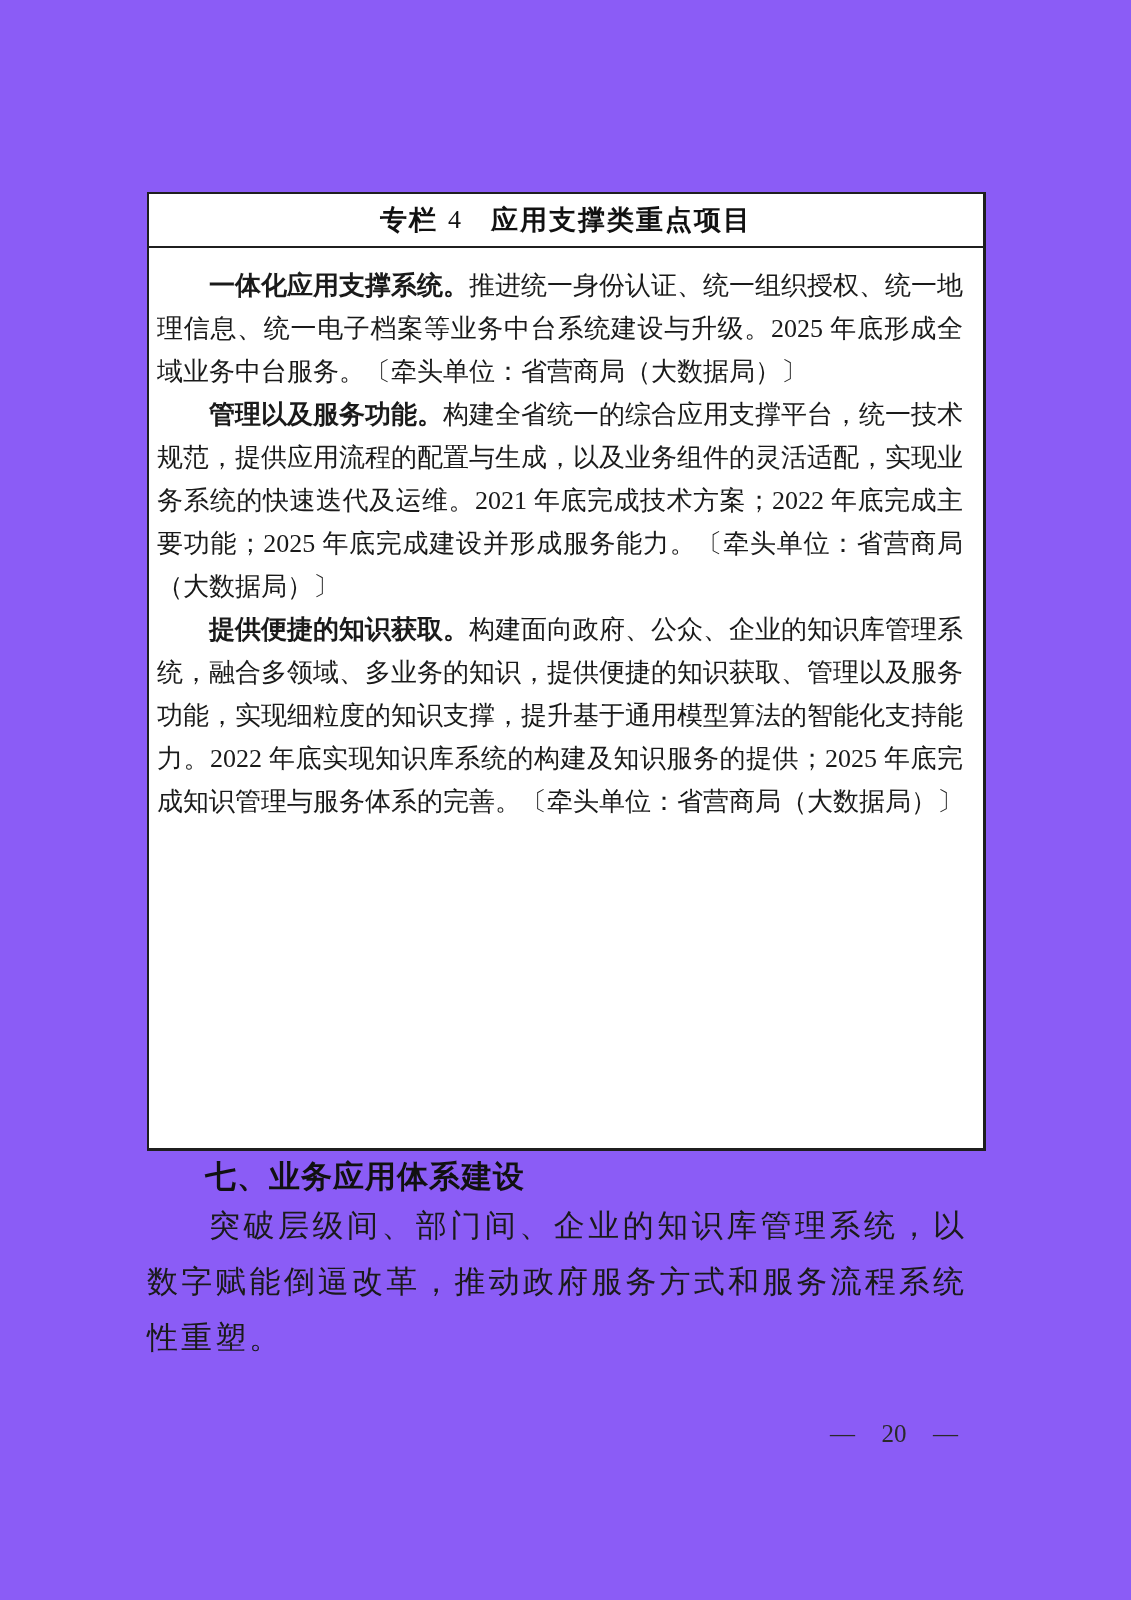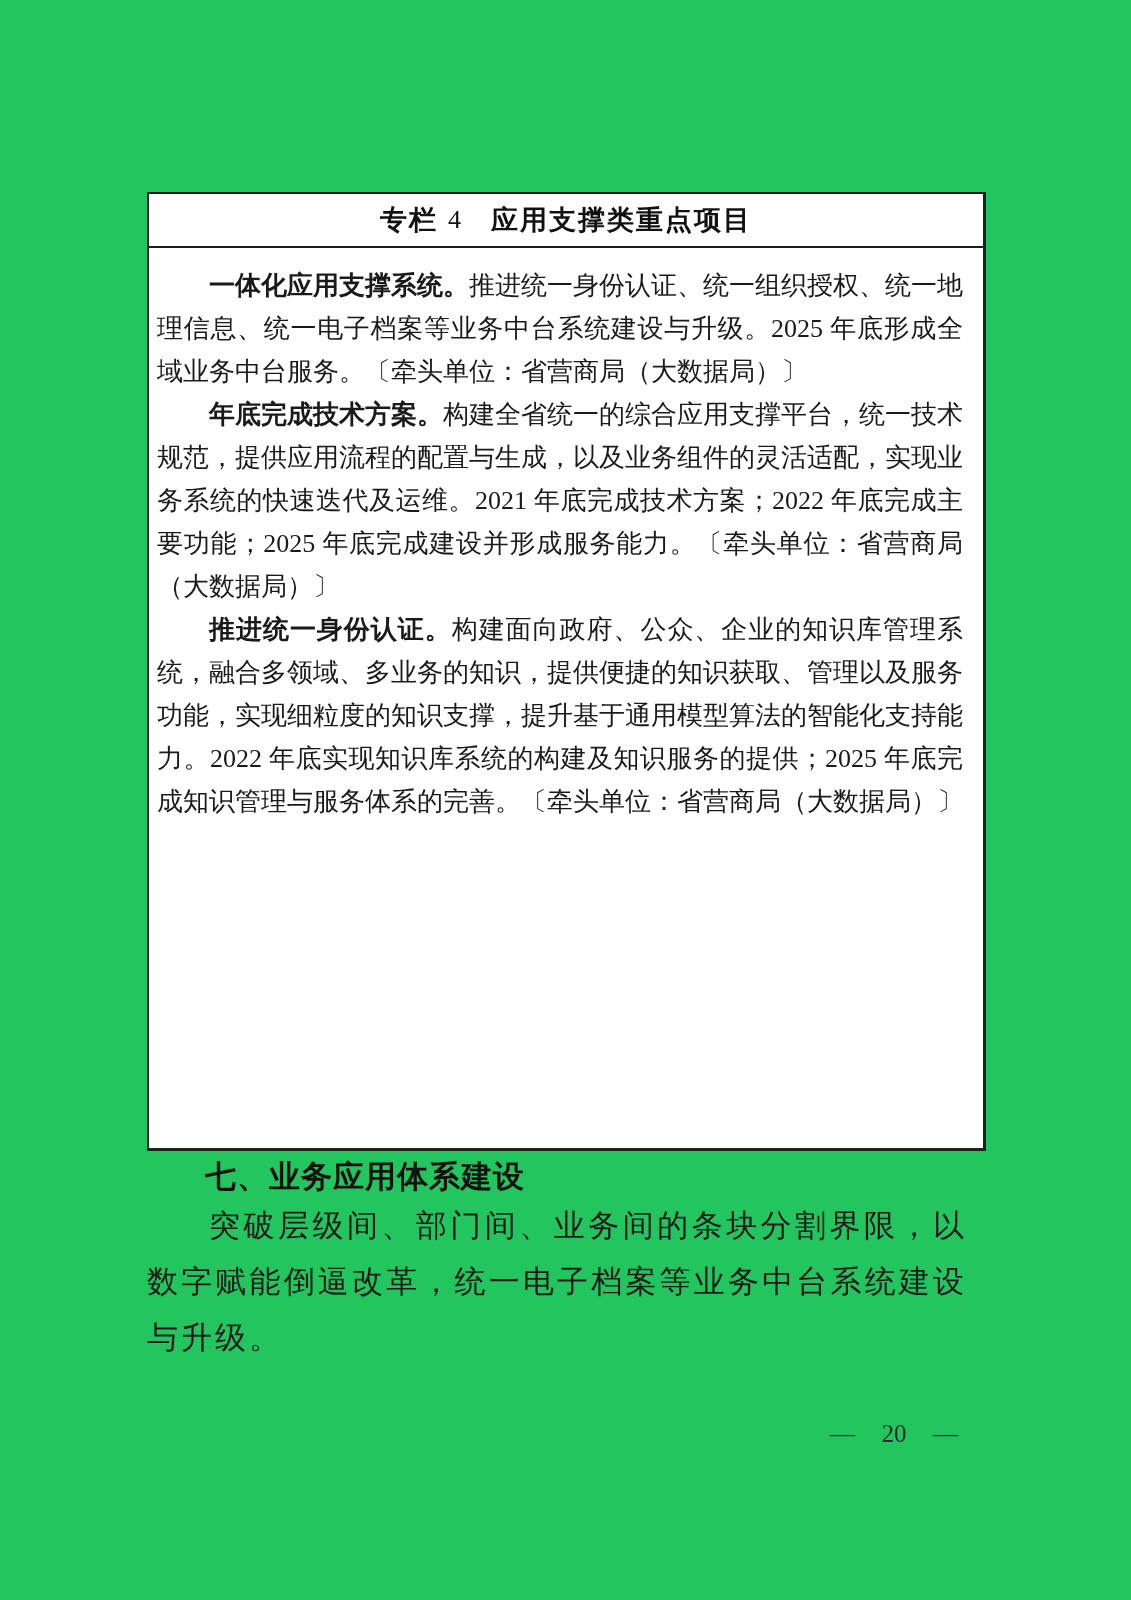--- a/index.html
+++ b/index.html
@@ -5,21 +5,21 @@
   * { margin: 0; padding: 0; box-sizing: border-box; }
   html, body { background: #ffffff; }
   body {
     font-family: "Liberation Serif", "DejaVu Serif", serif;
     color: #1a1a1a;
   }
   .page {
     position: relative;
     width: 1131px;
     height: 1600px;
-    background: #22c55e;
+    background: #8b5cf6;
     overflow: hidden;
   }
 
   
   .panel {
     position: absolute;
     left: 147px;
     top: 192px;
     width: 839px;
     height: 959px;
@@ -111,31 +111,31 @@
       <span>专栏</span>
       <span class="num">4</span>
       <span class="name">应用支撑类重点项目</span>
     </div>
 
     <div class="panel-body">
       <p>
         <b>一体化应用支撑系统。</b><span>推进统一身份认证、统一组织授权、统一地理信息、统一电子档案等业务中台系统建设与升级。2025 年底形成全域业务中台服务。〔牵头单位：省营商局（大数据局）〕</span>
       </p>
       <p>
-        <b>年底完成技术方案。</b><span>构建全省统一的综合应用支撑平台，统一技术规范，提供应用流程的配置与生成，以及业务组件的灵活适配，实现业务系统的快速迭代及运维。2021 年底完成技术方案；2022 年底完成主要功能；2025 年底完成建设并形成服务能力。〔牵头单位：省营商局（大数据局）〕</span>
+        <b>管理以及服务功能。</b><span>构建全省统一的综合应用支撑平台，统一技术规范，提供应用流程的配置与生成，以及业务组件的灵活适配，实现业务系统的快速迭代及运维。2021 年底完成技术方案；2022 年底完成主要功能；2025 年底完成建设并形成服务能力。〔牵头单位：省营商局（大数据局）〕</span>
       </p>
       <p>
-        <b>推进统一身份认证。</b><span>构建面向政府、公众、企业的知识库管理系统，融合多领域、多业务的知识，提供便捷的知识获取、管理以及服务功能，实现细粒度的知识支撑，提升基于通用模型算法的智能化支持能力。2022 年底实现知识库系统的构建及知识服务的提供；2025 年底完成知识管理与服务体系的完善。〔牵头单位：省营商局（大数据局）〕</span>
+        <b>提供便捷的知识获取。</b><span>构建面向政府、公众、企业的知识库管理系统，融合多领域、多业务的知识，提供便捷的知识获取、管理以及服务功能，实现细粒度的知识支撑，提升基于通用模型算法的智能化支持能力。2022 年底实现知识库系统的构建及知识服务的提供；2025 年底完成知识管理与服务体系的完善。〔牵头单位：省营商局（大数据局）〕</span>
       </p>
     </div>
   </div>
 
   <h2 class="sec-heading">七、业务应用体系建设</h2>
 
-  <p class="sec-para">突破层级间、部门间、业务间的条块分割界限，以数字赋能倒逼改革，统一电子档案等业务中台系统建设与升级。</p>
+  <p class="sec-para">突破层级间、部门间、企业的知识库管理系统，以数字赋能倒逼改革，推动政府服务方式和服务流程系统性重塑。</p>
 
   <div class="page-number">
     <span>—</span>
     <span>20</span>
     <span>—</span>
   </div>
 
 </div>
 
 </body></html>

